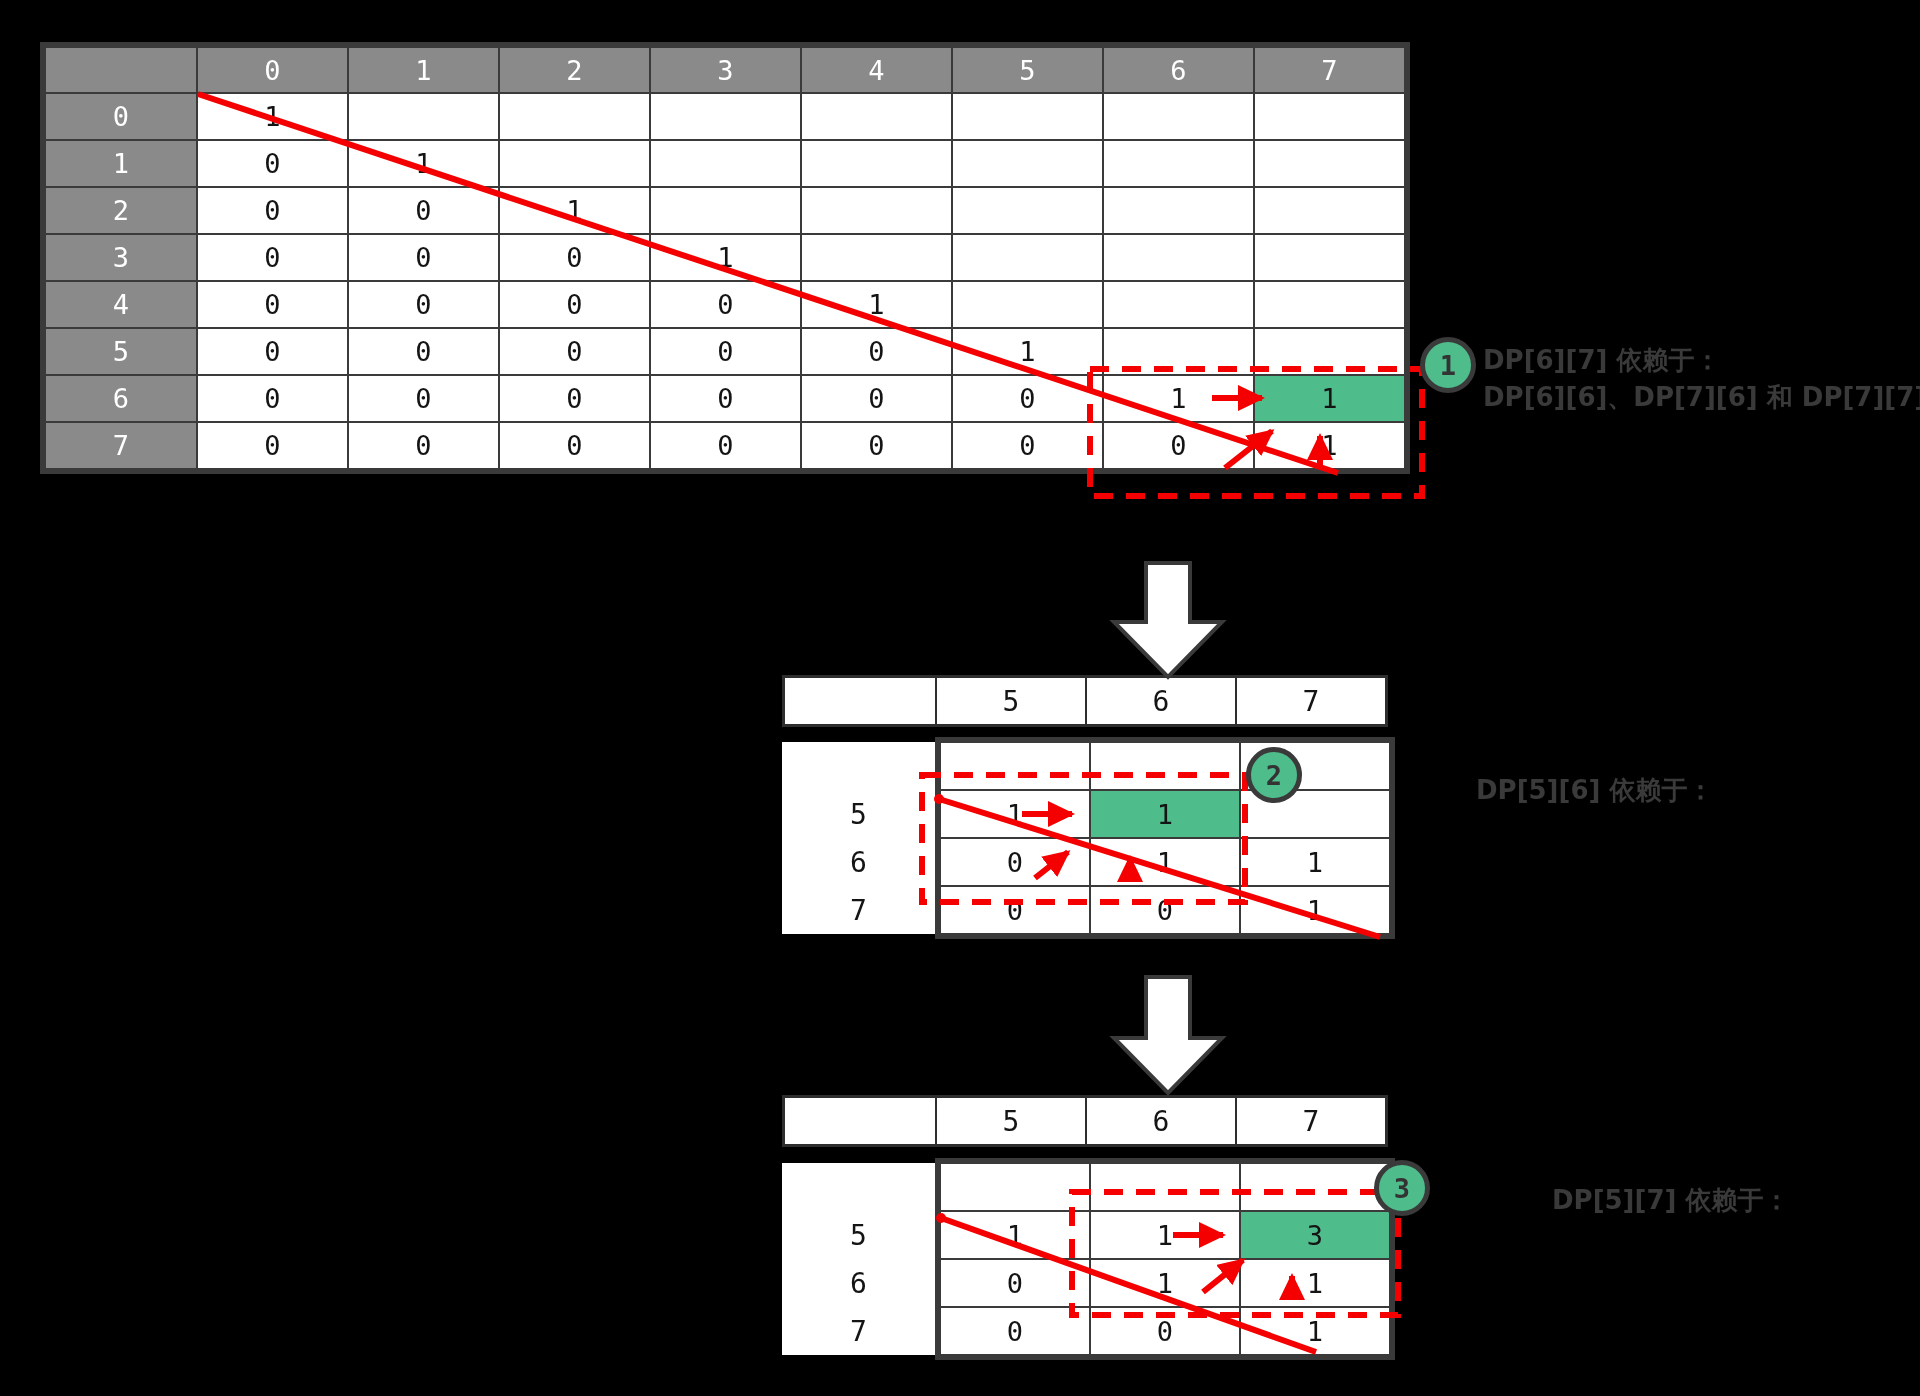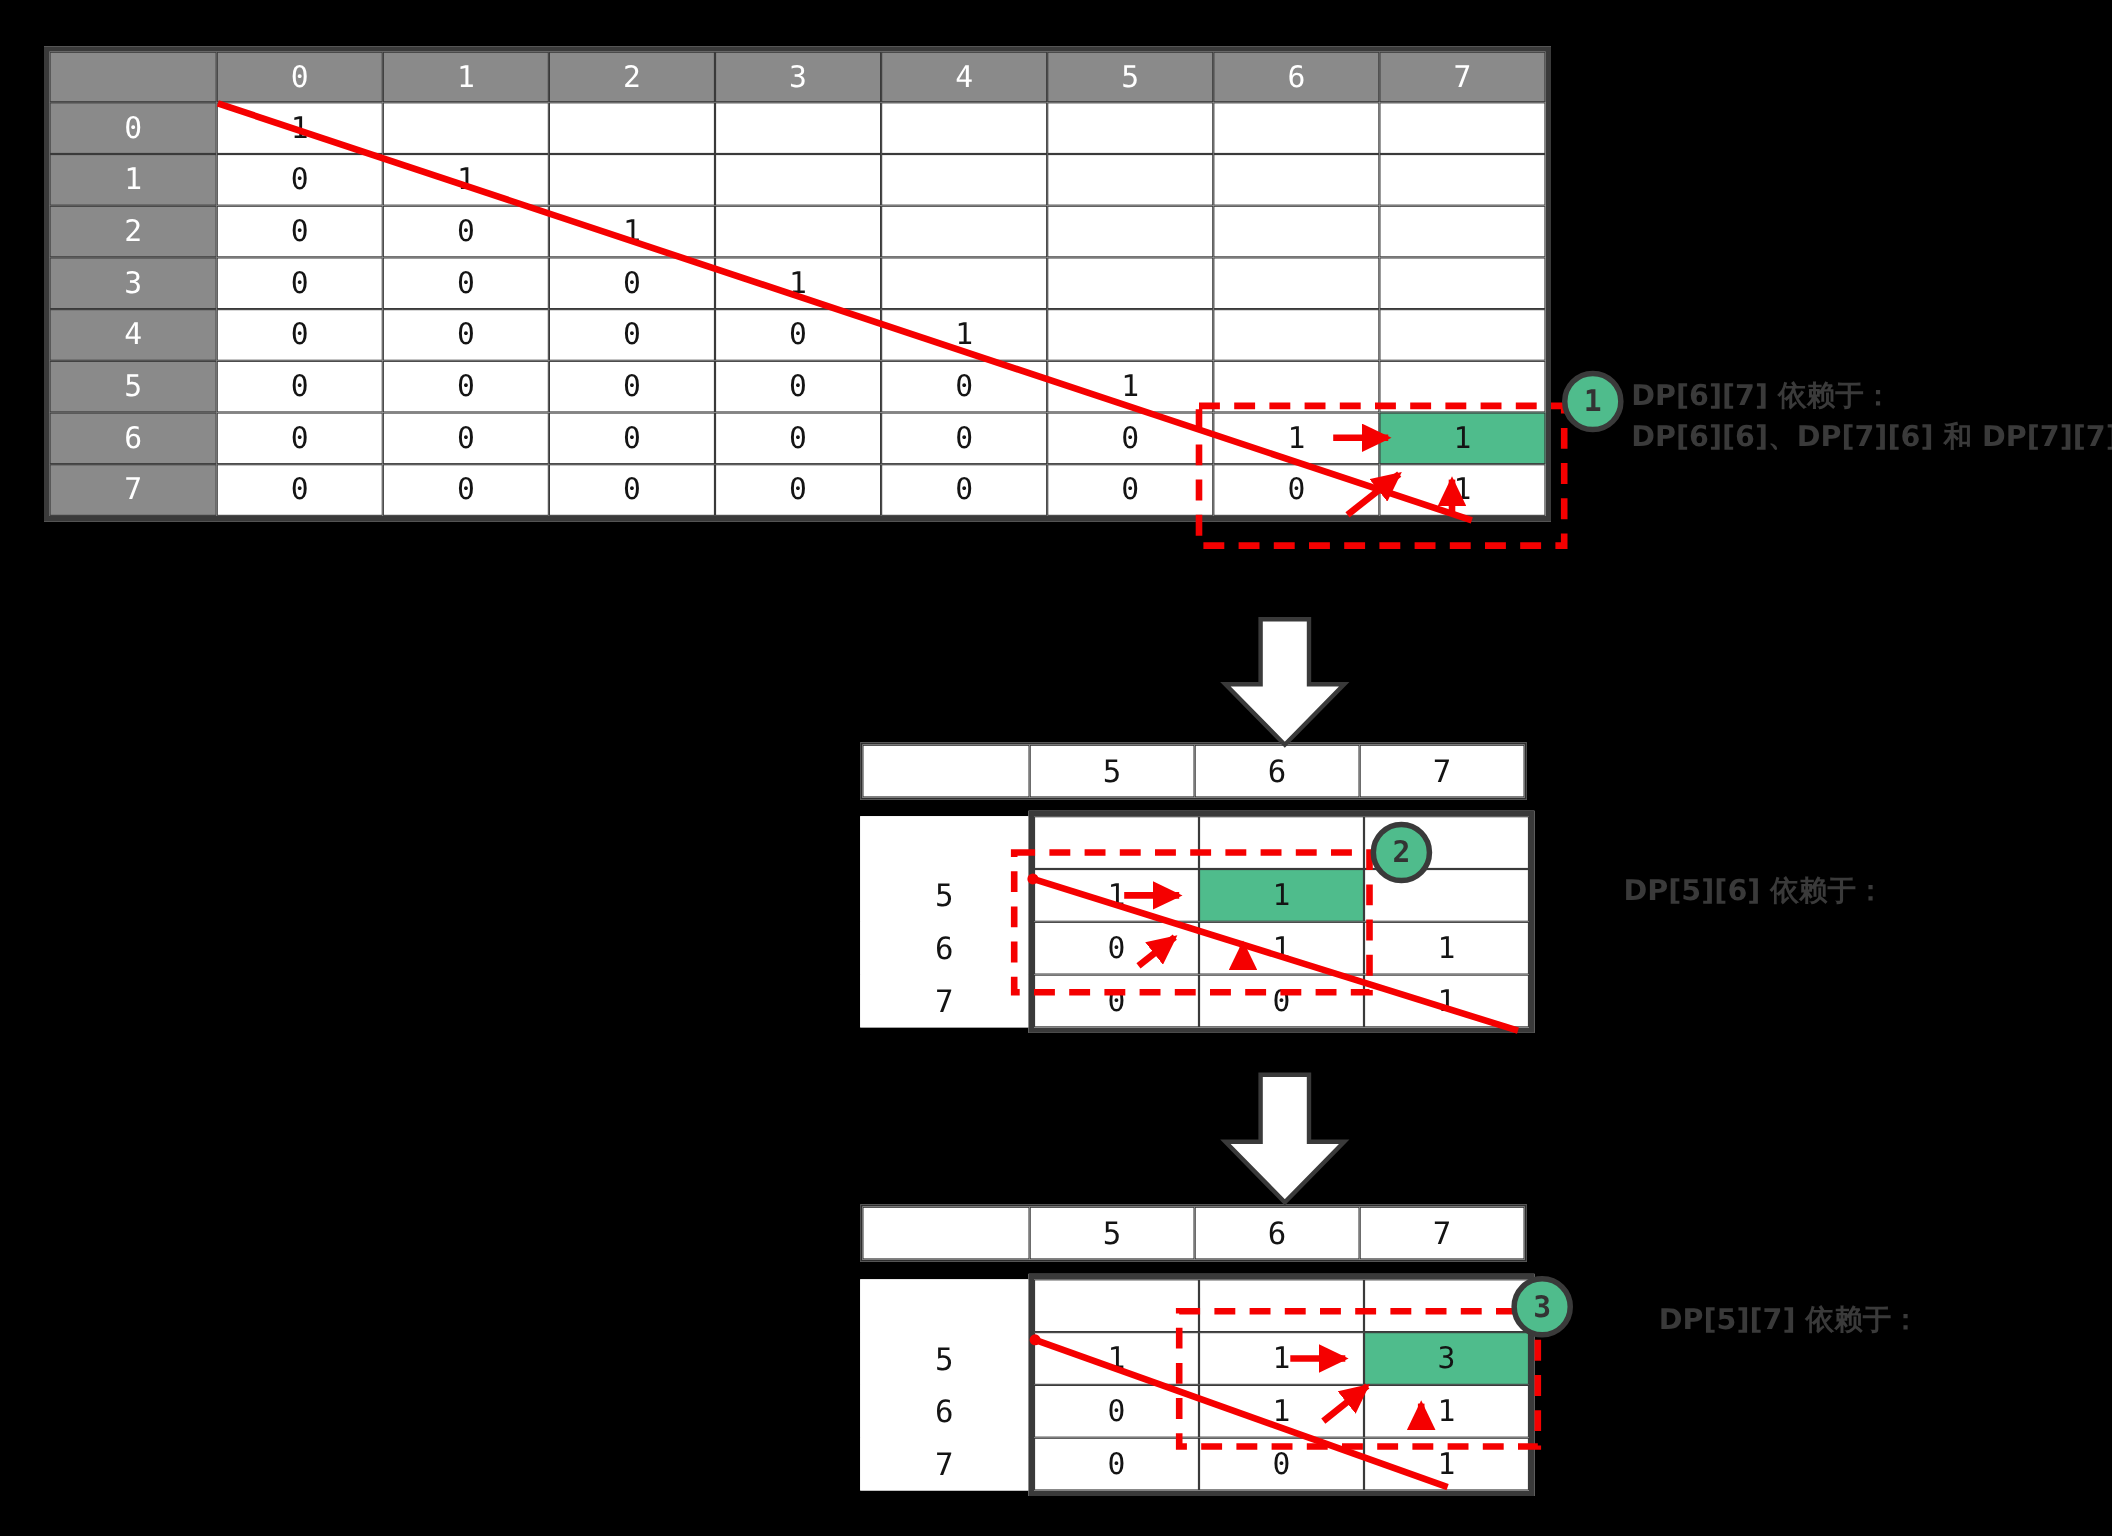--- a/index.html
+++ b/index.html
@@ -214,20 +214,20 @@
     <span>2</span>
   </div>
   <div class="badge" style="left:1374px;top:1160px;">
     <span>3</span>
   </div>
 
   <div class="note" style="left:1483px;top:342px;">
     <div>DP[6][7] 依赖于：</div>
     <div>DP[6][6]、DP[7][6] 和 DP[7][7]</div>
   </div>
-  <div class="note" style="left:1476px;top:792px;">
+  <div class="note" style="left:1476px;top:772px;">
     <div>DP[5][6] 依赖于：</div>
   </div>
-  <div class="note" style="left:1508px;top:1182px;text-align:right;">
+  <div class="note" style="left:1552px;top:1182px;text-align:right;">
     <div>DP[5][7] 依赖于：</div>
   </div>
 
 </div>
 
 </body></html>

